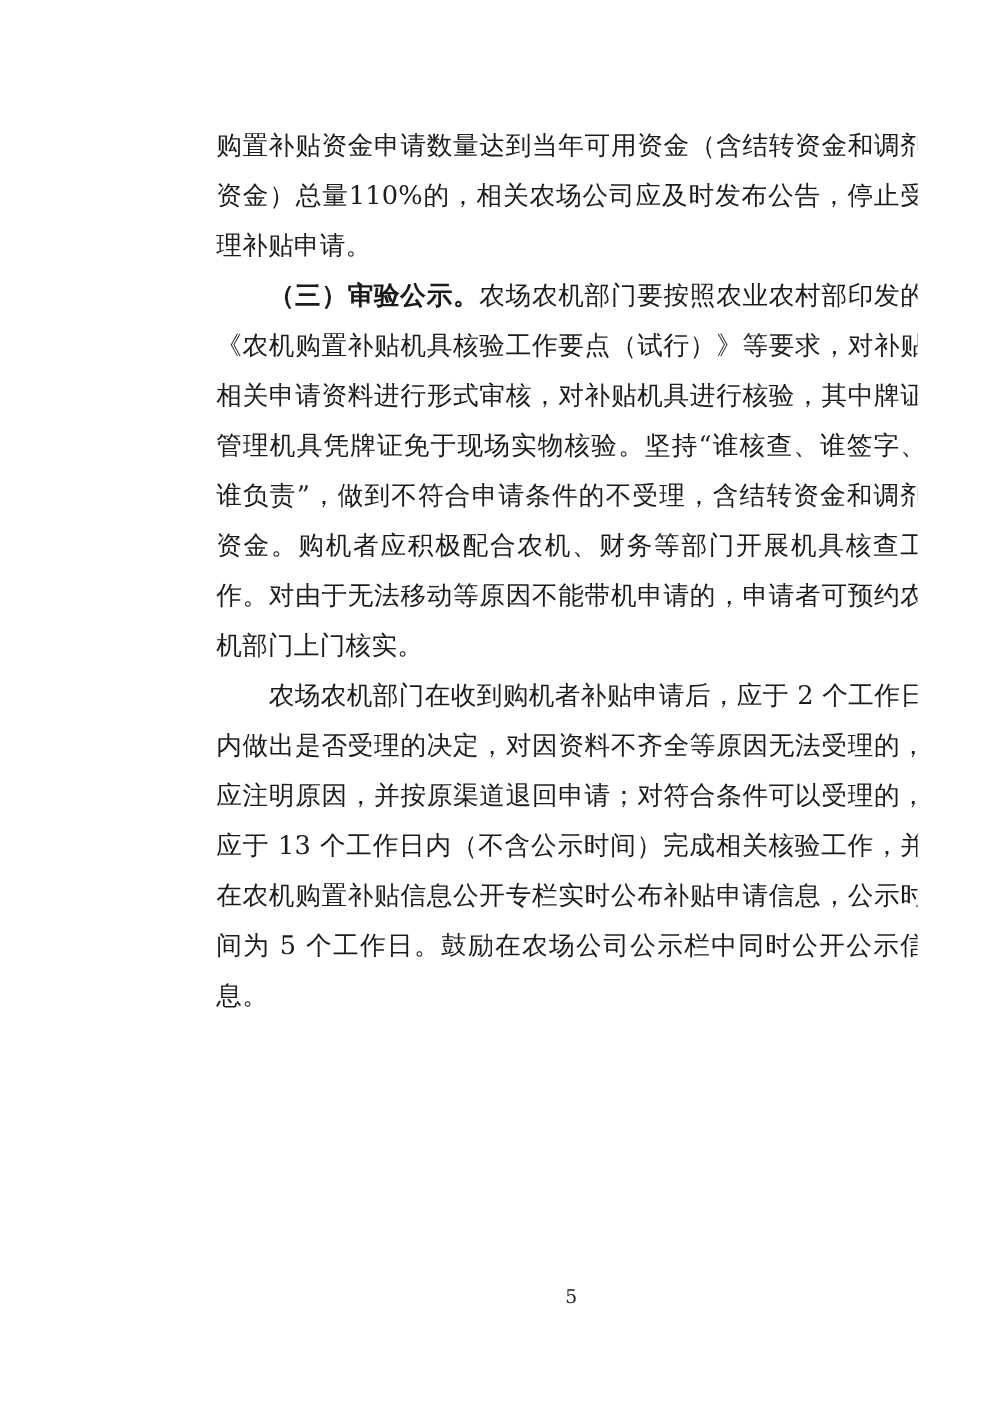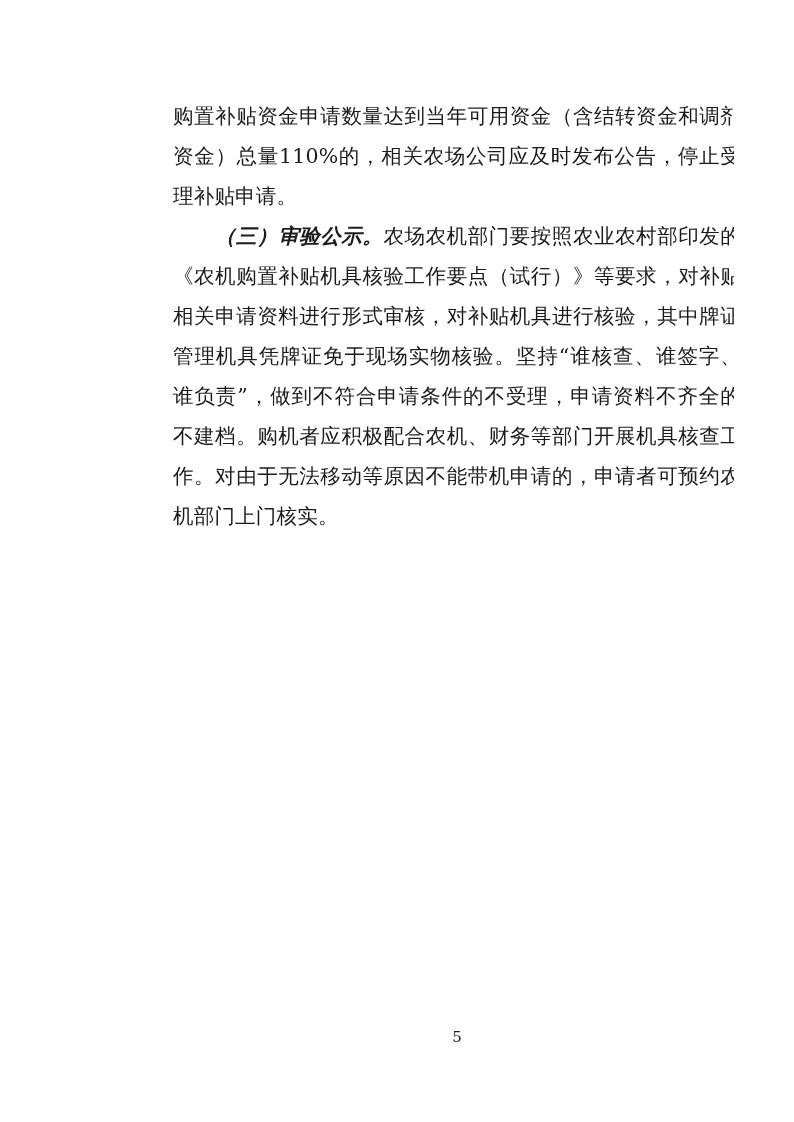--- a/index.html
+++ b/index.html
@@ -30,21 +30,20 @@
     text-align: justify;
     text-justify: inter-character;
     letter-spacing: 0.2px;
     word-break: break-all;
   }
   p.indent {
     text-indent: 42px;
   }
   .bold-lead {
     font-weight: bold;
-    font-style: italic;
   }
   .pagenum {
     position: absolute;
     left: 0;
     top: 1028px;
     width: 794px;
     text-align: center;
     font-family: "DejaVu Serif", "Liberation Serif", serif;
     font-size: 15px;
     color: #1b1b1b;
@@ -55,22 +54,25 @@
 
 <div class="page">
 
   <div class="content">
 
     <p class="para">
       <span>购置补贴资金申请数量达到当年可用资金（含结转资金和调剂资金）总量110%的，相关农场公司应及时发布公告，停止受理补贴申请。</span>
     </p>
 
     <p class="para indent">
-      <span class="bold-lead">（三）审验公示。</span><span>农场农机部门要按照农业农村部印发的《农机购置补贴机具核验工作要点（试行）》等要求，对补贴相关申请资料进行形式审核，对补贴机具进行核验，其中牌证管理机具凭牌证免于现场实物核验。坚持“谁核查、谁签字、谁负责”，做到不符合申请条件的不受理，申请资料不齐全的不建档。购机者应积极配合农机、财务等部门开展机具核查工作。对由于无法移动等原因不能带机申请的，申请者可预约农机部门上门核实。</span>
+      <span class="bold-lead">（三）审验公示。</span><span>农场农机部门要按照农业农村部印发的《农机购置补贴机具核验工作要点（试行）》等要求，对补贴相关申请资料进行形式审核，对补贴机具进行核验，其中牌证管理机具凭牌证免于现场实物核验。坚持“谁核查、谁签字、谁负责”，做到不符合申请条件的不受理，含结转资金和调剂资金。购机者应积极配合农机、财务等部门开展机具核查工作。对由于无法移动等原因不能带机申请的，申请者可预约农机部门上门核实。</span>
     </p>
 
+    <p class="para indent">
+      <span>农场农机部门在收到购机者补贴申请后，应于 2 个工作日内做出是否受理的决定，对因资料不齐全等原因无法受理的，应注明原因，并按原渠道退回申请；对符合条件可以受理的，应于 13 个工作日内（不含公示时间）完成相关核验工作，并在农机购置补贴信息公开专栏实时公布补贴申请信息，公示时间为 5 个工作日。鼓励在农场公司公示栏中同时公开公示信息。</span>
+    </p>
 
 
   </div>
 
   <div class="pagenum">5</div>
 
 </div>
 
 </body></html>

